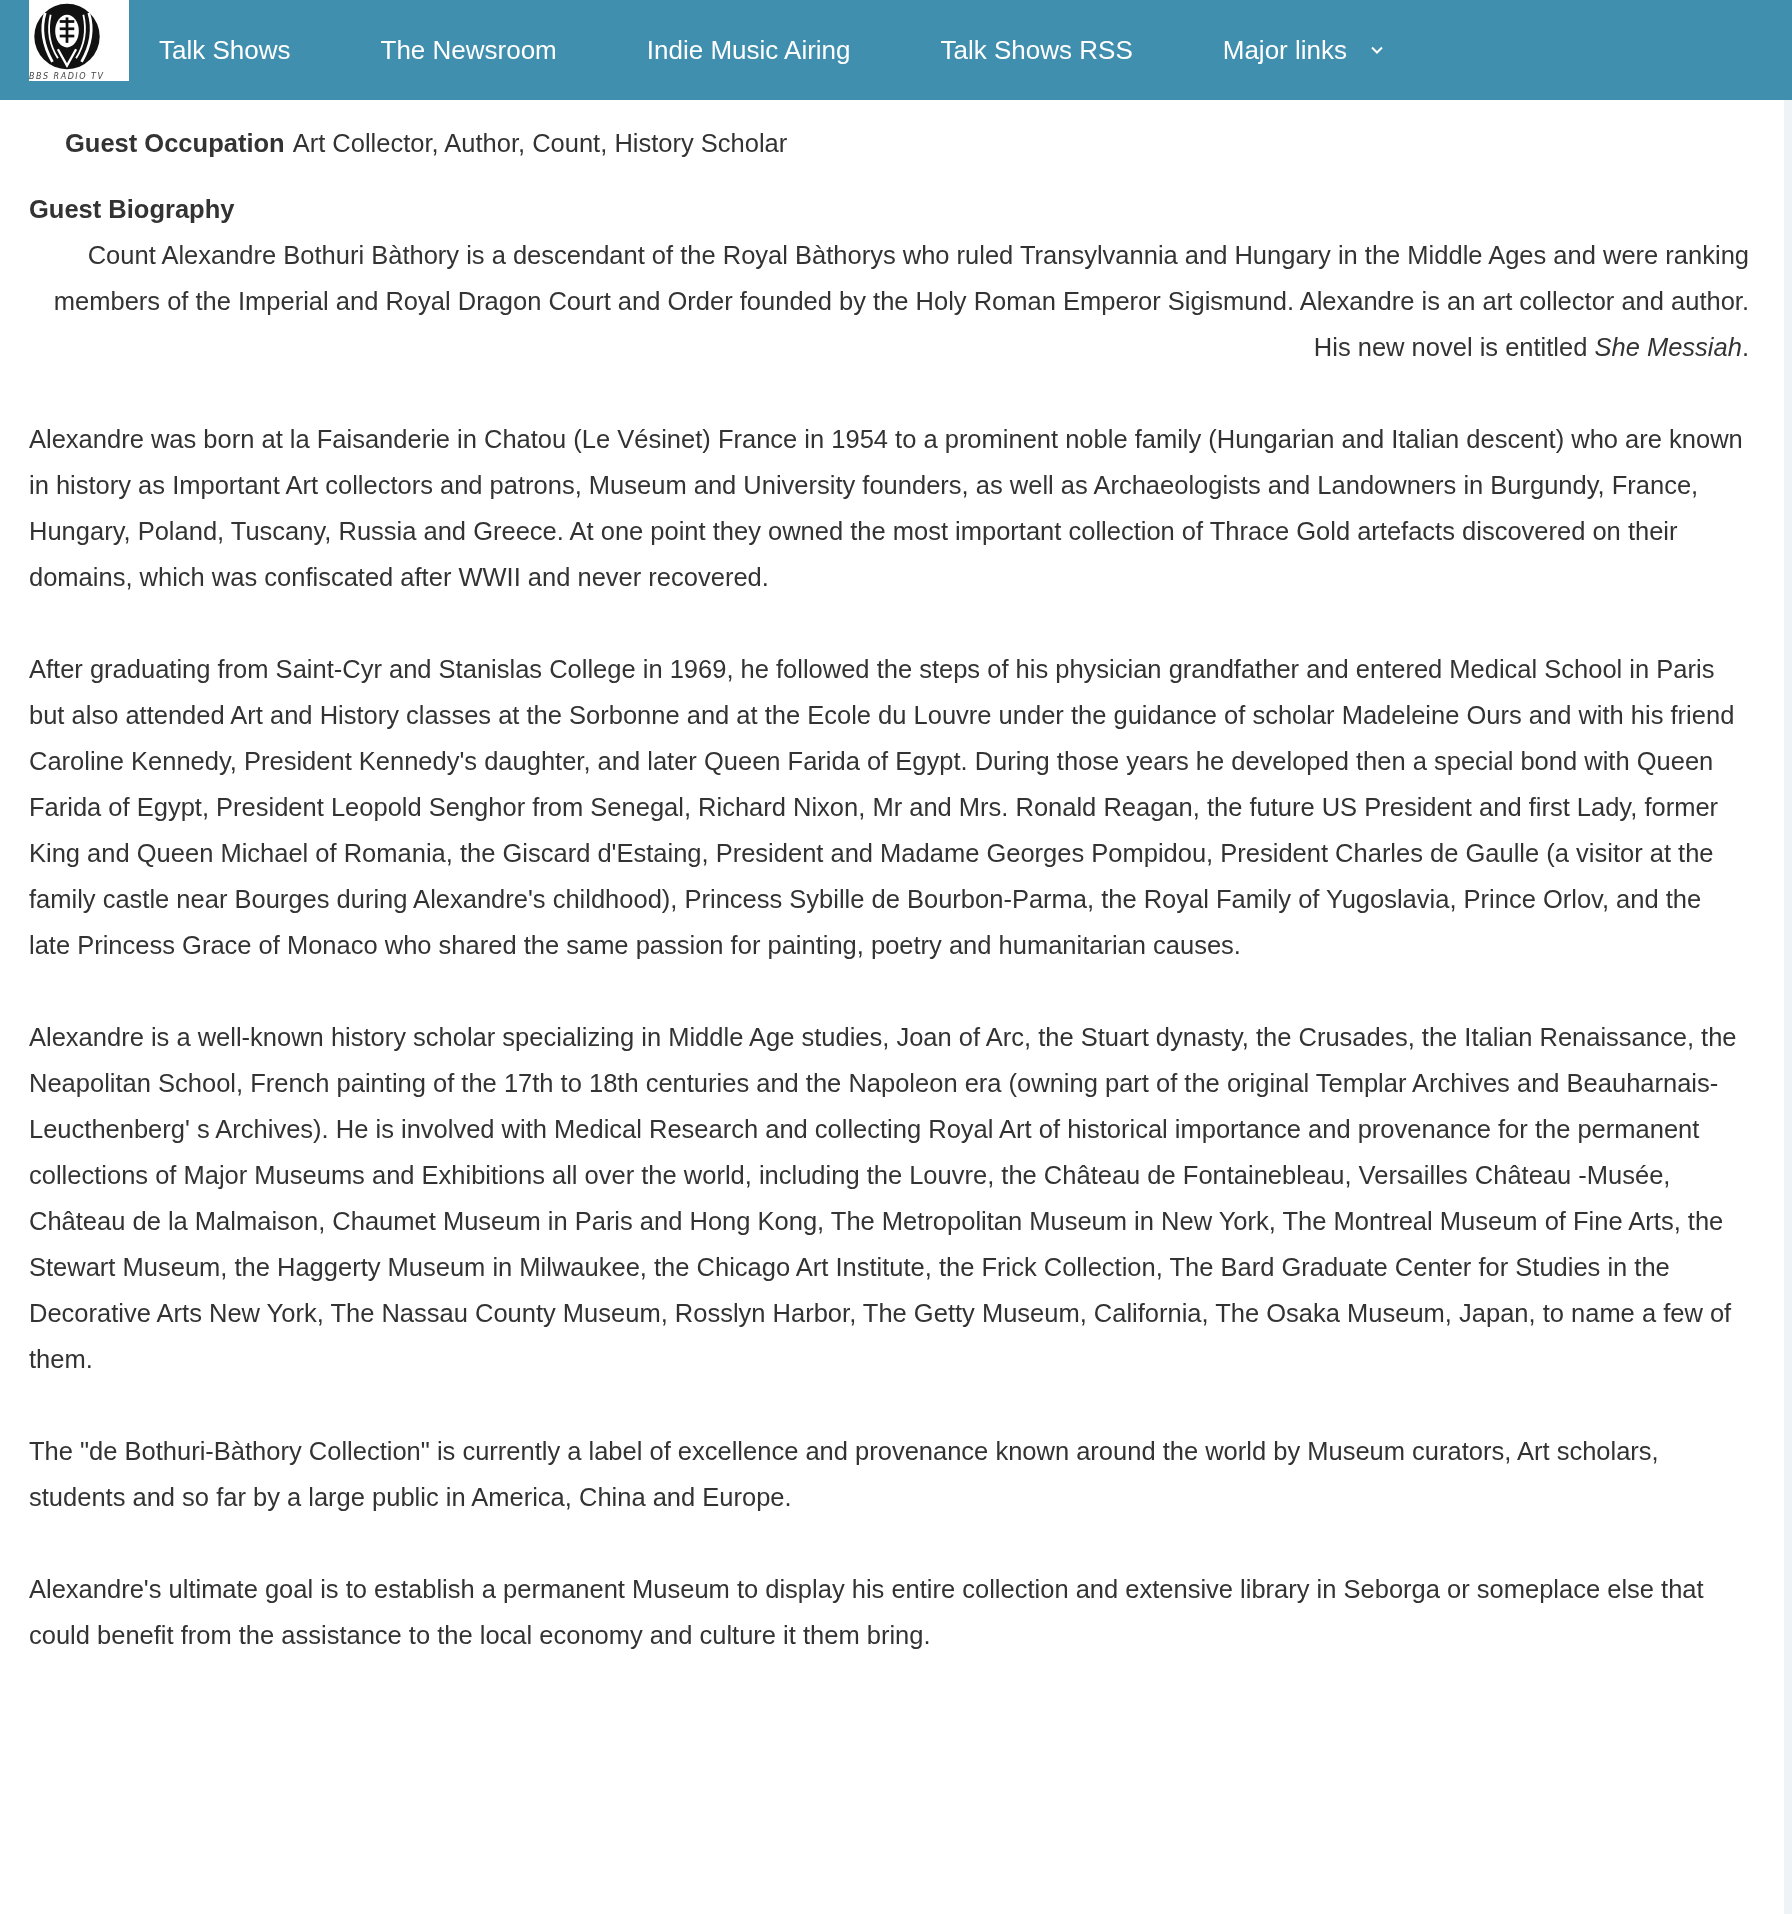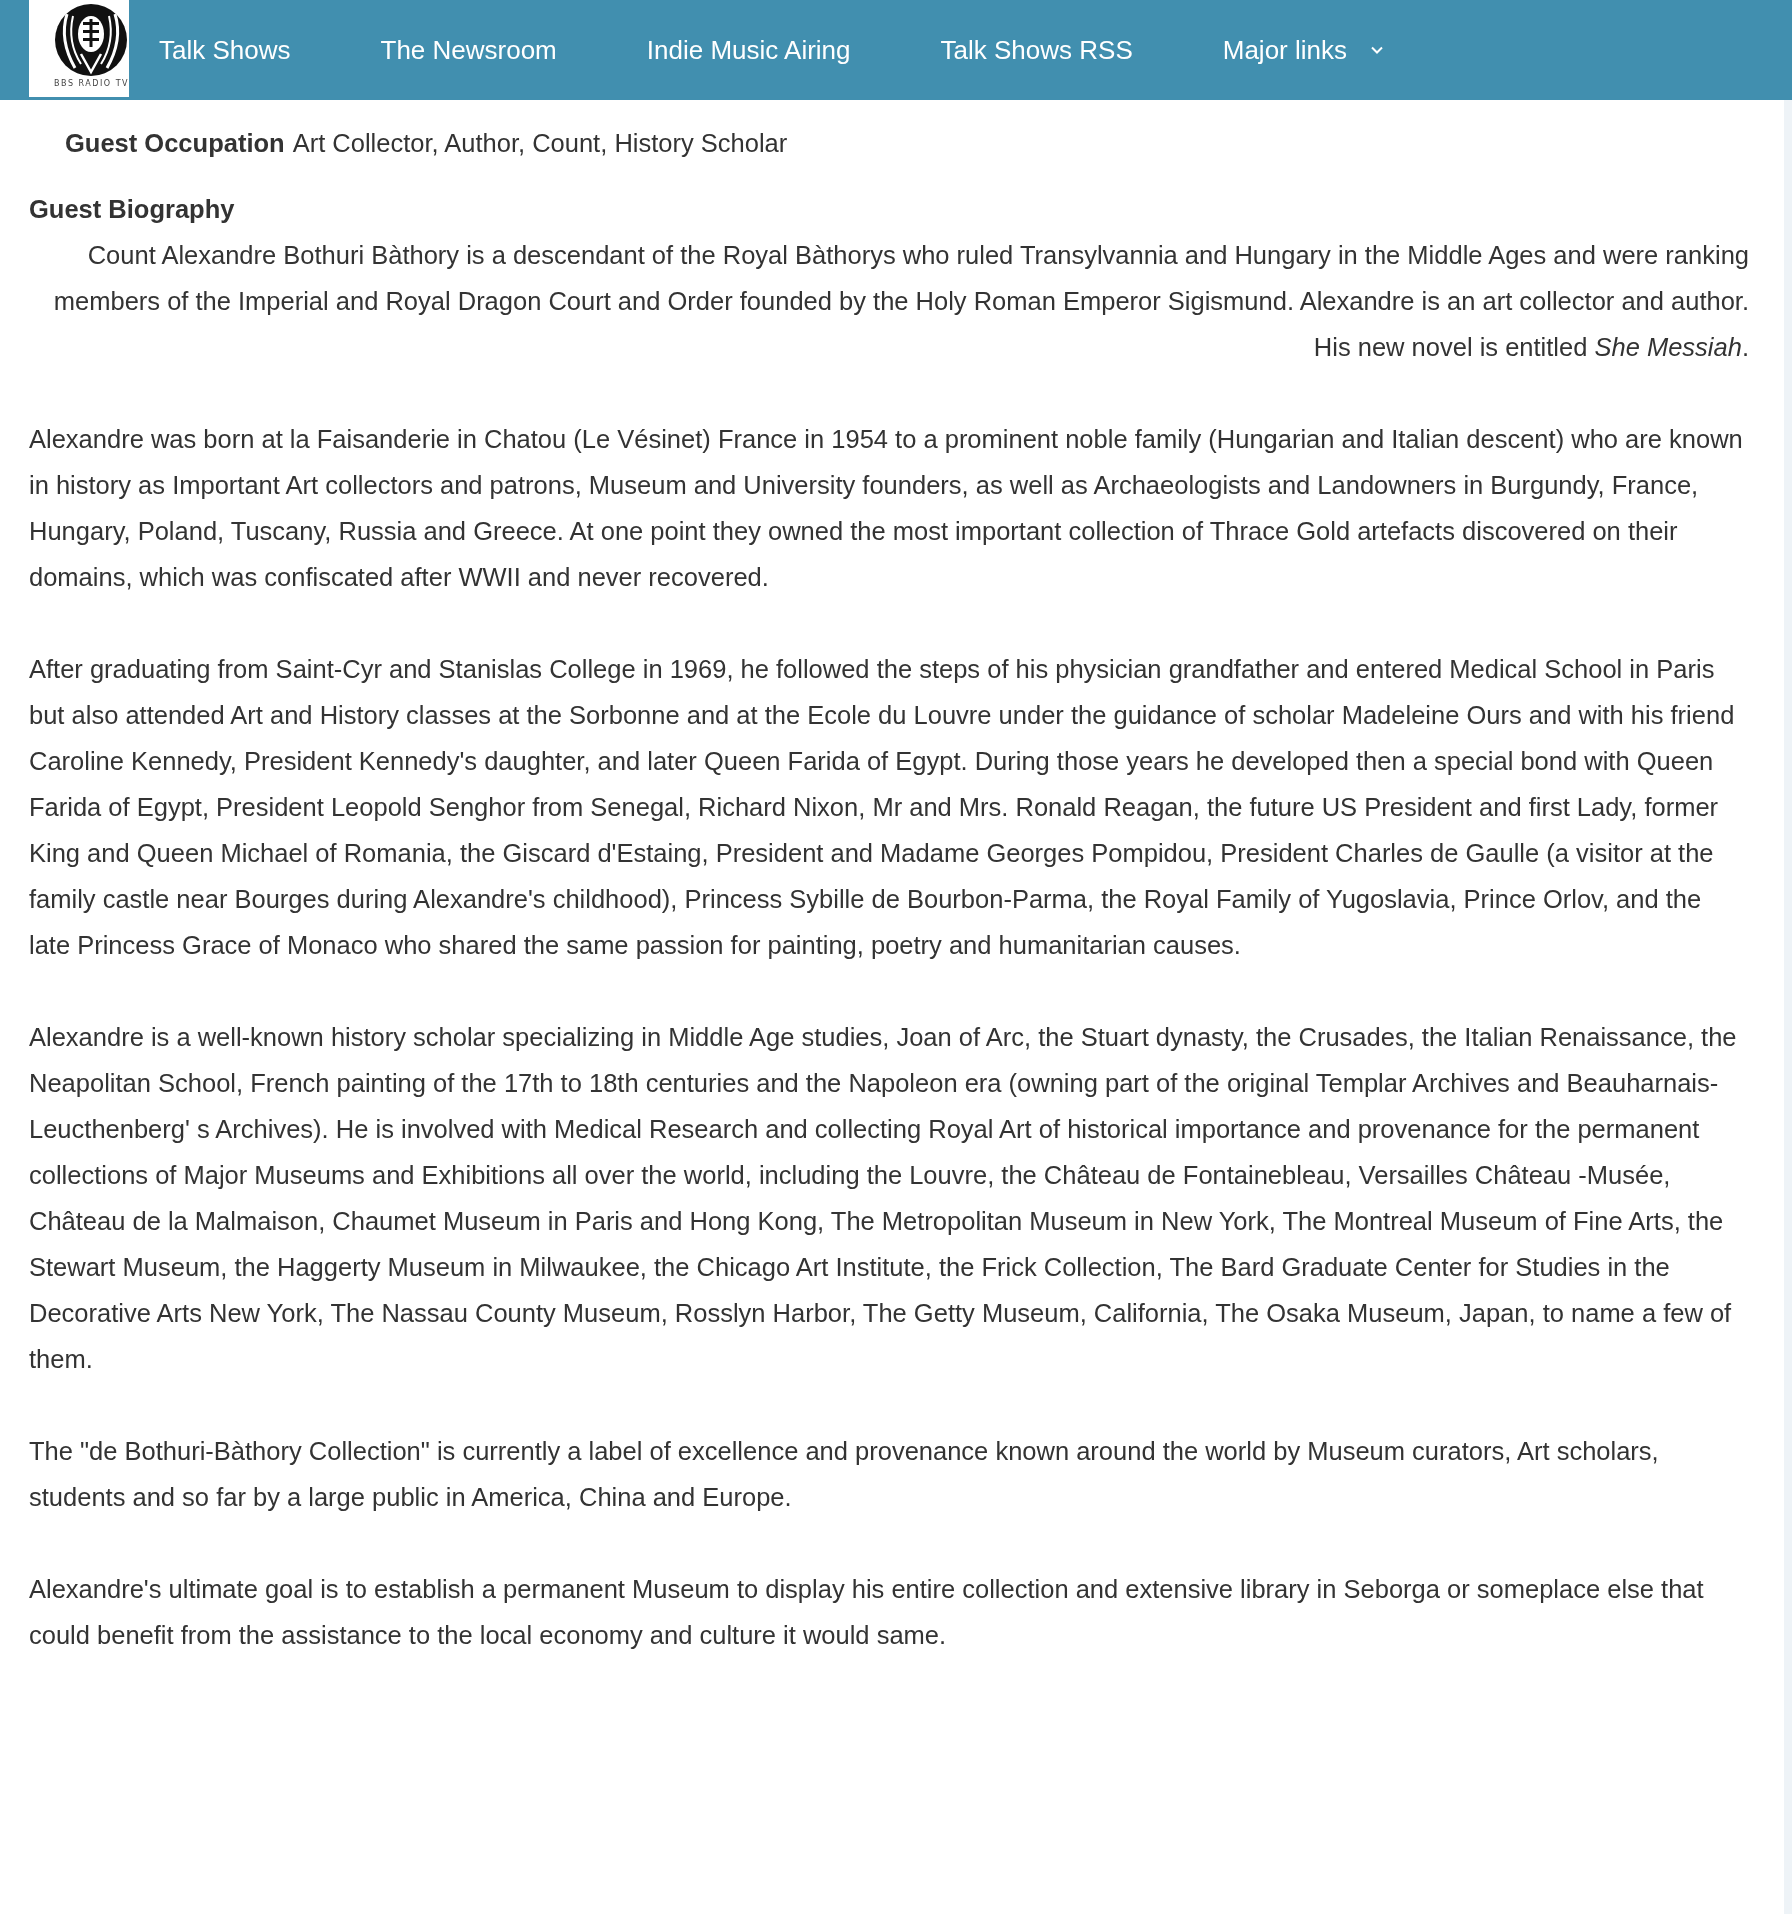--- a/index.html
+++ b/index.html
@@ -77,25 +77,26 @@
       width: 1792px;
       height: 100px;
       background: #418faf;
       z-index: 5;
     }
     .logo {
       position: absolute;
       left: 29px;
       top: 0;
       width: 100px;
-      height: 97px;
+      height: 81px;
       background: #ffffff;
       display: flex;
       flex-direction: column;
-      align-items: flex-end;
+      align-items: flex-start;
+      font-style: italic;
     }
     .logo svg {
       margin-top: 2px;
     }
     .logo-text {
       font-size: 8px;
       letter-spacing: 1.5px;
       color: #444;
       margin-top: 1px;
       font-family: "DejaVu Sans", sans-serif;
@@ -168,15 +169,15 @@
     <span class="label">Guest Occupation</span><span class="occupation-value">Art Collector, Author, Count, History Scholar</span>
   </div>
 
   <div class="bio">
     <span class="bio-label">Guest Biography</span>
     <p class="first"><span>Count Alexandre Bothuri Bàthory is a descendant of the Royal Bàthorys who ruled Transylvannia and Hungary in the Middle Ages and were ranking members of the Imperial and Royal Dragon Court and Order founded by the Holy Roman Emperor Sigismund. Alexandre is an art collector and author. His new novel is entitled </span><em>She Messiah</em><span>.</span></p>
     <p class="gap">Alexandre was born at la Faisanderie in Chatou (Le Vésinet) France in 1954 to a prominent noble family (Hungarian and Italian descent) who are known in history as Important Art collectors and patrons, Museum and University founders, as well as Archaeologists and Landowners in Burgundy, France, Hungary, Poland, Tuscany, Russia and Greece. At one point they owned the most important collection of Thrace Gold artefacts discovered on their domains, which was confiscated after WWII and never recovered.</p>
     <p class="gap">After graduating from Saint-Cyr and Stanislas College in 1969, he followed the steps of his physician grandfather and entered Medical School in Paris but also attended Art and History classes at the Sorbonne and at the Ecole du Louvre under the guidance of scholar Madeleine Ours and with his friend Caroline Kennedy, President Kennedy's daughter, and later Queen Farida of Egypt. During those years he developed then a special bond with Queen Farida of Egypt, President Leopold Senghor from Senegal, Richard Nixon, Mr and Mrs. Ronald Reagan, the future US President and first Lady, former King and Queen Michael of Romania, the Giscard d'Estaing, President and Madame Georges Pompidou, President Charles de Gaulle  (a visitor at the family castle near Bourges during Alexandre's childhood), Princess Sybille de Bourbon-Parma, the Royal Family of Yugoslavia, Prince Orlov, and the late Princess Grace of Monaco who shared the same passion for painting, poetry and humanitarian causes.</p>
     <p class="gap">Alexandre is a well-known history scholar specializing in Middle Age studies, Joan of Arc, the Stuart dynasty, the Crusades, the Italian Renaissance, the Neapolitan School, French painting of the 17th to 18th centuries and the Napoleon era (owning part of the original Templar Archives and Beauharnais-Leucthenberg' s Archives). He is involved with Medical Research and collecting Royal Art of historical importance and provenance for the permanent collections of Major Museums and Exhibitions all over the world, including the Louvre, the Château de Fontainebleau, Versailles Château -Musée, Château de la  Malmaison, Chaumet Museum in Paris and Hong Kong, The Metropolitan Museum in New York, The Montreal Museum of Fine Arts, the Stewart Museum, the Haggerty Museum in Milwaukee, the Chicago Art Institute, the Frick Collection, The Bard Graduate Center for Studies in the Decorative Arts New York, The Nassau County Museum, Rosslyn Harbor, The Getty Museum, California, The Osaka Museum, Japan, to name a few of them.</p>
     <p class="gap">The "de Bothuri-Bàthory Collection" is currently a label of excellence and provenance known around the world by Museum curators, Art scholars, students and so far by a large public in America, China and Europe.</p>
-    <p class="gap">Alexandre's ultimate goal is to establish a permanent Museum to display his entire collection and extensive library in Seborga or someplace else that could benefit from the assistance to the local economy and culture it would same.</p>
+    <p class="gap">Alexandre's ultimate goal is to establish a permanent Museum to display his entire collection and extensive library in Seborga or someplace else that could benefit from the assistance to the local economy and culture it them bring.</p>
   </div>
 </main>
 
 </body></html>

